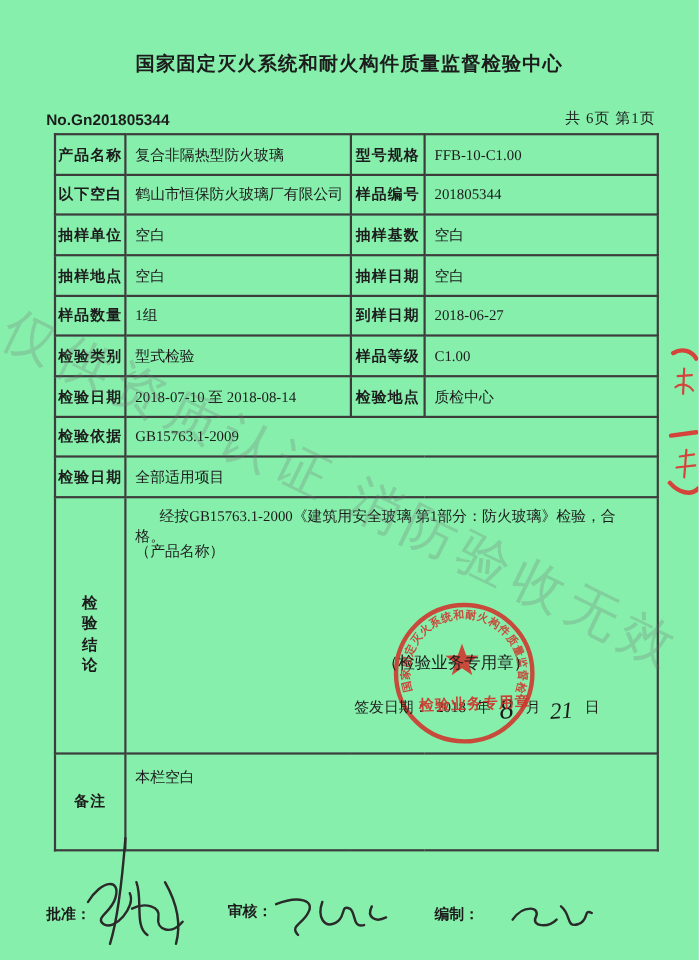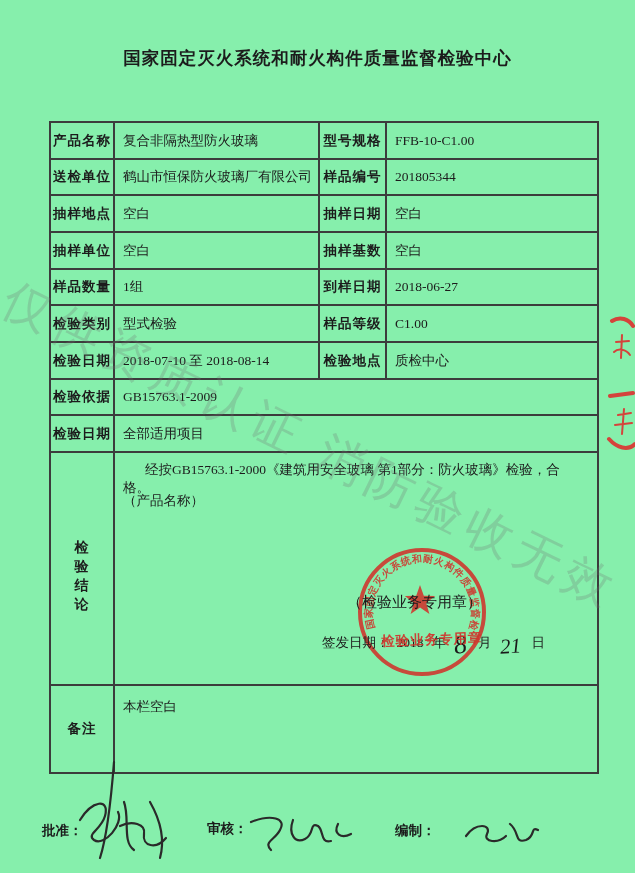--- a/index.html
+++ b/index.html
@@ -76,53 +76,57 @@
   .sig-approve { left:42px; top:7px; } .sig-review { left:207px; top:5px; } .sig-prepare { left:395px; top:7px; }
   .sig-svg { position:absolute; z-index:4; }
   .edge-marks { position:absolute; left:602px; top:312px; z-index:5; }
 </style>
 </head>
 <body>
 
 <div class="page">
 
   <div class="hdr-org">国家固定灭火系统和耐火构件质量监督检验中心</div>
+  <div class="hdr-meta">
+    <span class="report-no">No.Gn201805344</span>
+    <span class="pagination">共 6页 第1页</span>
+  </div>
 
   <div class="watermark">仅供资质认证  消防验收无效</div>
 
   <table class="report">
     <colgroup>
         <col style="width:64px">
         <col style="width:205px">
         <col style="width:67px">
         <col style="width:212px">
       </colgroup>
     <tbody>
         <tr style="height:37px">
       <td class="lbl">产品名称</td>
       <td class="val">复合非隔热型防火玻璃</td>
       <td class="lbl">型号规格</td>
       <td class="val">FFB-10-C1.00</td>
     </tr>
     <tr style="height:36px">
-      <td class="lbl">送检单位</td>
+      <td class="lbl">以下空白</td>
       <td class="val">鹤山市恒保防火玻璃厂有限公司</td>
       <td class="lbl">样品编号</td>
       <td class="val">201805344</td>
     </tr>
     <tr style="height:37px">
+      <td class="lbl">抽样单位</td>
+      <td class="val">空白</td>
+      <td class="lbl">抽样基数</td>
+      <td class="val">空白</td>
+    </tr>
+    <tr style="height:37px">
       <td class="lbl">抽样地点</td>
       <td class="val">空白</td>
       <td class="lbl">抽样日期</td>
-      <td class="val">空白</td>
-    </tr>
-    <tr style="height:37px">
-      <td class="lbl">抽样单位</td>
-      <td class="val">空白</td>
-      <td class="lbl">抽样基数</td>
       <td class="val">空白</td>
     </tr>
     <tr style="height:36px">
       <td class="lbl">样品数量</td>
       <td class="val">1组</td>
       <td class="lbl">到样日期</td>
       <td class="val">2018-06-27</td>
     </tr>
     <tr style="height:37px">
       <td class="lbl">检验类别</td>

